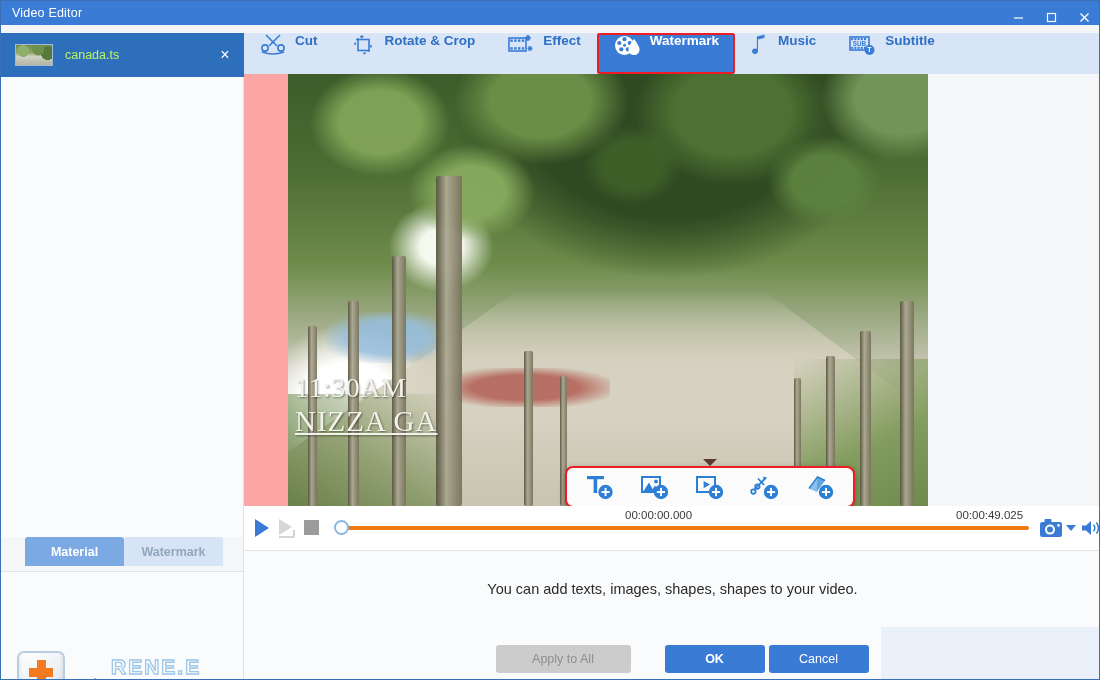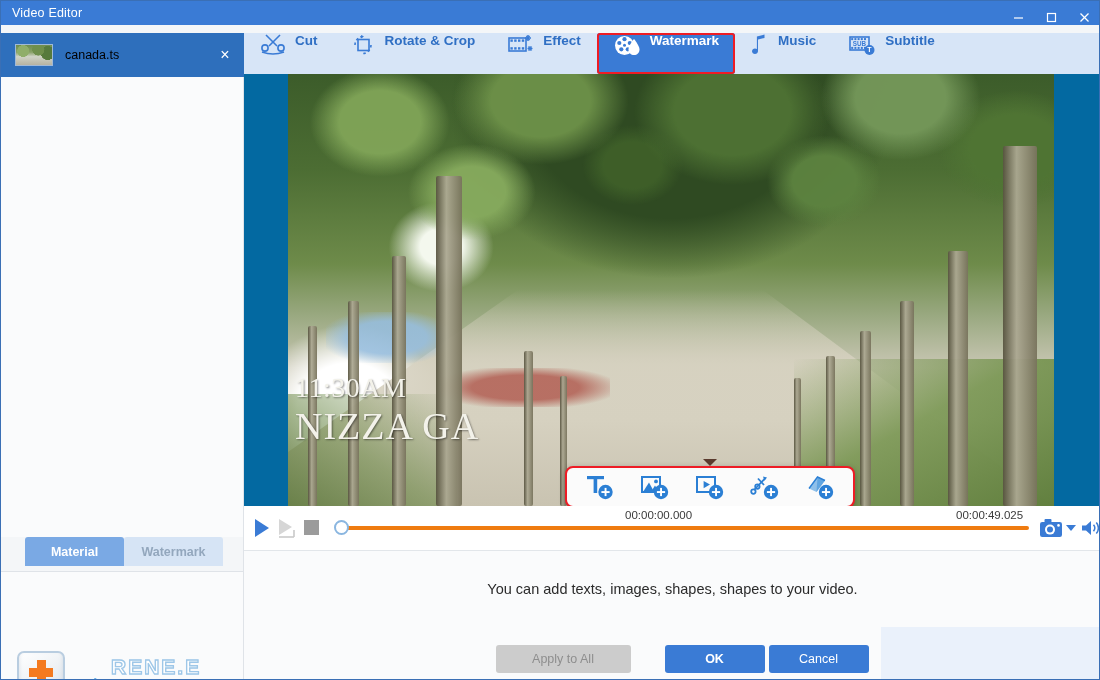--- a/index.html
+++ b/index.html
@@ -52,21 +52,21 @@
     width: 38px; height: 22px; flex: 0 0 auto;
     border: 1px solid #9fb9d8;
     background:
       radial-gradient(circle at 20% 30%, #8fae6a 0 18%, transparent 19%),
       radial-gradient(circle at 62% 22%, #6f8f4c 0 22%, transparent 23%),
       radial-gradient(circle at 88% 40%, #567a3c 0 20%, transparent 21%),
       linear-gradient(to bottom, #6d8d4e 0%, #89a167 36%, #cfd3c6 58%, #b6b3a2 100%);
     background-repeat: no-repeat;
   }
   .file-name {
-    color: #000000; font-size: 12.5px; margin-left: 12px;
+    color: #bef264; font-size: 12.5px; margin-left: 12px;
     white-space: nowrap; overflow: hidden; text-overflow: ellipsis; flex: 1 1 auto;
   }
   .file-close {
     width: 22px; height: 22px; flex: 0 0 auto;
     display: flex; align-items: center; justify-content: center;
     color: #ffffff;
   }
   .left-body {
     position: absolute; left: 0; top: 44px; width: 243px; height: 460px;
     background: #fafbfc;
@@ -139,22 +139,22 @@
   .ttab .tl { white-space: nowrap; }
   .ttab.active {
     background: #3a7bd5; color: #ffffff;
     outline: 2px solid #ee1c25; outline-offset: -2px;
     border-radius: 3px;
   }
   .ttab svg { display: block; flex: 0 0 auto; }
 
   
   .stage {
-    position: absolute; left: 243px; top: 73px; width: 857px; height: 432px;
-    background: #0369a1; overflow: hidden;
+    position: absolute; left: 243px; top: 73px; width: 684px; height: 432px;
+    background: #fca5a5; overflow: hidden;
   }
   .video {
     position: absolute; left: 44px; top: 0; width: 766px; height: 432px;
     overflow: hidden;
     background: #6f8a4e;
   }
   
   .v-sky {
     position: absolute; inset: 0;
     background:
@@ -203,21 +203,21 @@
     position: absolute; left: 20%; top: 68%; width: 22%; height: 9%;
     background: radial-gradient(ellipse at center, rgba(170,70,60,.7) 0 45%, rgba(170,70,60,0) 80%);
   }
   .v-overlay {
     position: absolute; left: 7px; top: 297px; width: 360px;
     color: #f3f2ea; font-family: "Liberation Serif", serif;
     text-shadow: 1px 1px 2px rgba(0,0,0,.45);
     line-height: 1.18;
   }
   .v-ot1 { font-size: 28px; letter-spacing: .5px; }
-  .v-ot2 { font-size: 38px; letter-spacing: 1px; }
+  .v-ot2 { font-size: 29px; letter-spacing: 1px; text-decoration: underline; }
 
   
   .wm-bar {
     position: absolute; left: 277px; top: 392px;
     width: 290px; height: 42px;
     background: #fbfbfb;
     border: 2px solid #ee1c25;
     border-radius: 8px;
     display: flex; align-items: center; justify-content: space-around;
     padding: 0 6px;

